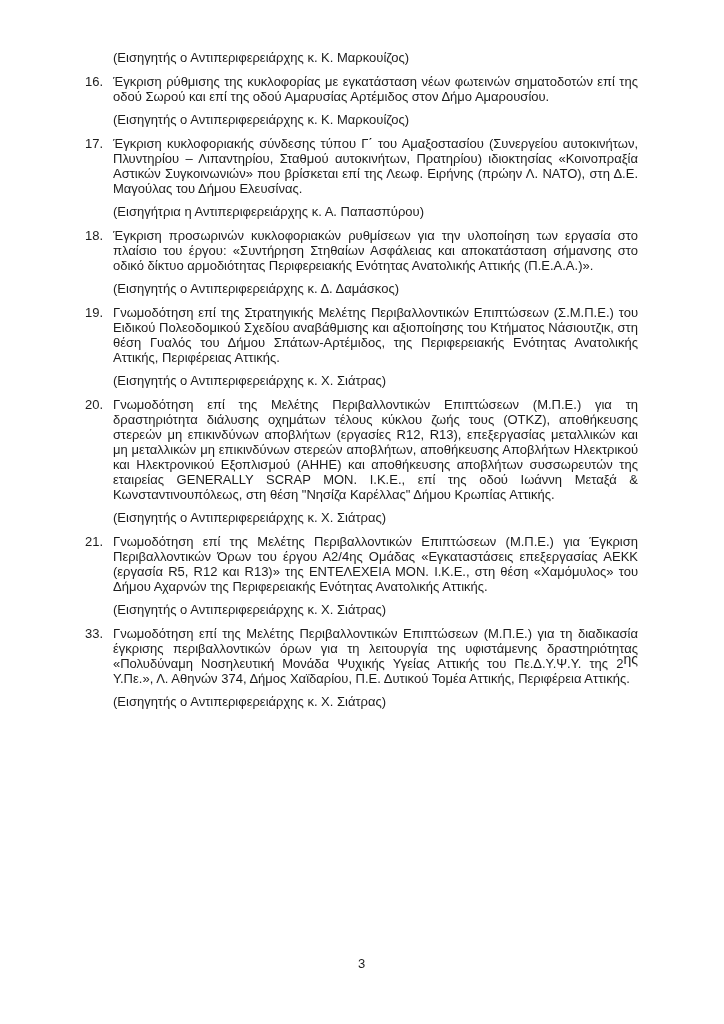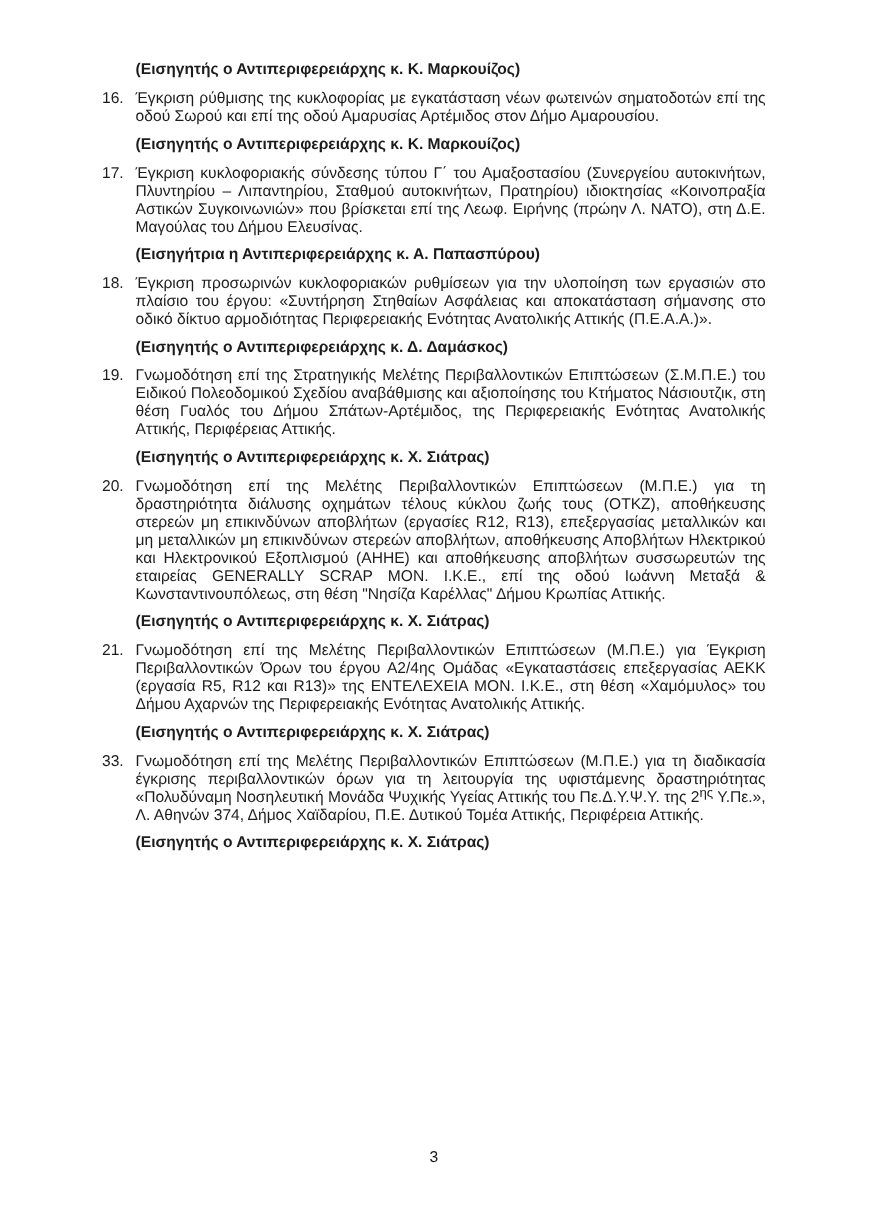--- a/index.html
+++ b/index.html
@@ -17,35 +17,34 @@
   .page { position: absolute; inset: 0; background: #ffffff; }
   .content {
     position: absolute;
     left: 85px;
     top: 50px;
     width: 553px;
   }
   .note {
     margin: 0 0 8.5px 28px;
     text-align: left;
-    font-weight: bold;
   }
   .item {
     position: relative;
     padding-left: 28px;
     text-align: justify;
     margin: 0 0 8.5px 0;
   }
   .item .num {
     position: absolute;
     left: 0;
     top: 0;
   }
   sup {
-    font-size: 11px;
+    font-size: 14px;
     line-height: 0;
     vertical-align: 4px;
   }
   .signature {
     position: relative;
     left: 74px;
     margin-top: 32px;
     text-align: center;
     font-weight: bold;
   }
@@ -71,21 +70,21 @@
       <span class="num">16.</span><span>Έγκριση ρύθμισης της κυκλοφορίας με εγκατάσταση νέων φωτεινών σηματοδοτών επί της οδού Σωρού και επί της οδού Αμαρυσίας Αρτέμιδος στον Δήμο Αμαρουσίου.</span>
     </div>
     <p class="note">(Εισηγητής ο Αντιπεριφερειάρχης κ. Κ. Μαρκουίζος)</p>
 
     <div class="item">
       <span class="num">17.</span><span>Έγκριση κυκλοφοριακής σύνδεσης τύπου Γ΄ του Αμαξοστασίου (Συνεργείου αυτοκινήτων, Πλυντηρίου – Λιπαντηρίου, Σταθμού αυτοκινήτων, Πρατηρίου) ιδιοκτησίας «Κοινοπραξία Αστικών Συγκοινωνιών» που βρίσκεται επί της Λεωφ. Ειρήνης (πρώην Λ. ΝΑΤΟ), στη Δ.Ε. Μαγούλας του Δήμου Ελευσίνας.</span>
     </div>
     <p class="note">(Εισηγήτρια η Αντιπεριφερειάρχης κ. Α. Παπασπύρου)</p>
 
     <div class="item">
-      <span class="num">18.</span><span>Έγκριση προσωρινών κυκλοφοριακών ρυθμίσεων για την υλοποίηση των εργασιών στο πλαίσιο του έργου: «Συντήρηση Στηθαίων Ασφάλειας και αποκατάσταση σήμανσης στο οδικό δίκτυο αρμοδιότητας Περιφερειακής Ενότητας Ανατολικής Αττικής (Π.Ε.Α.Α.)».</span>
+      <span class="num">18.</span><span>Έγκριση προσωρινών κυκλοφοριακών ρυθμίσεων για την υλοποίηση των εργασία στο πλαίσιο του έργου: «Συντήρηση Στηθαίων Ασφάλειας και αποκατάσταση σήμανσης στο οδικό δίκτυο αρμοδιότητας Περιφερειακής Ενότητας Ανατολικής Αττικής (Π.Ε.Α.Α.)».</span>
     </div>
     <p class="note">(Εισηγητής ο Αντιπεριφερειάρχης κ. Δ. Δαμάσκος)</p>
 
     <div class="item">
       <span class="num">19.</span><span>Γνωμοδότηση επί της Στρατηγικής Μελέτης Περιβαλλοντικών Επιπτώσεων (Σ.Μ.Π.Ε.) του Ειδικού Πολεοδομικού Σχεδίου αναβάθμισης και αξιοποίησης του Κτήματος Νάσιουτζικ, στη θέση Γυαλός του Δήμου Σπάτων-Αρτέμιδος, της Περιφερειακής Ενότητας Ανατολικής Αττικής, Περιφέρειας Αττικής.</span>
     </div>
     <p class="note">(Εισηγητής ο Αντιπεριφερειάρχης κ. Χ. Σιάτρας)</p>
 
     <div class="item">
       <span class="num">20.</span><span>Γνωμοδότηση επί της Μελέτης Περιβαλλοντικών Επιπτώσεων (Μ.Π.Ε.) για τη δραστηριότητα διάλυσης οχημάτων τέλους κύκλου ζωής τους (ΟΤΚΖ), αποθήκευσης στερεών μη επικινδύνων αποβλήτων (εργασίες R12, R13), επεξεργασίας μεταλλικών και μη μεταλλικών μη επικινδύνων στερεών αποβλήτων, αποθήκευσης Αποβλήτων Ηλεκτρικού και Ηλεκτρονικού Εξοπλισμού (ΑΗΗΕ) και αποθήκευσης αποβλήτων συσσωρευτών της εταιρείας GENERALLY SCRAP MON. Ι.Κ.Ε., επί της οδού Ιωάννη Μεταξά &amp; Κωνσταντινουπόλεως, στη θέση "Νησίζα Καρέλλας" Δήμου Κρωπίας Αττικής.</span>

